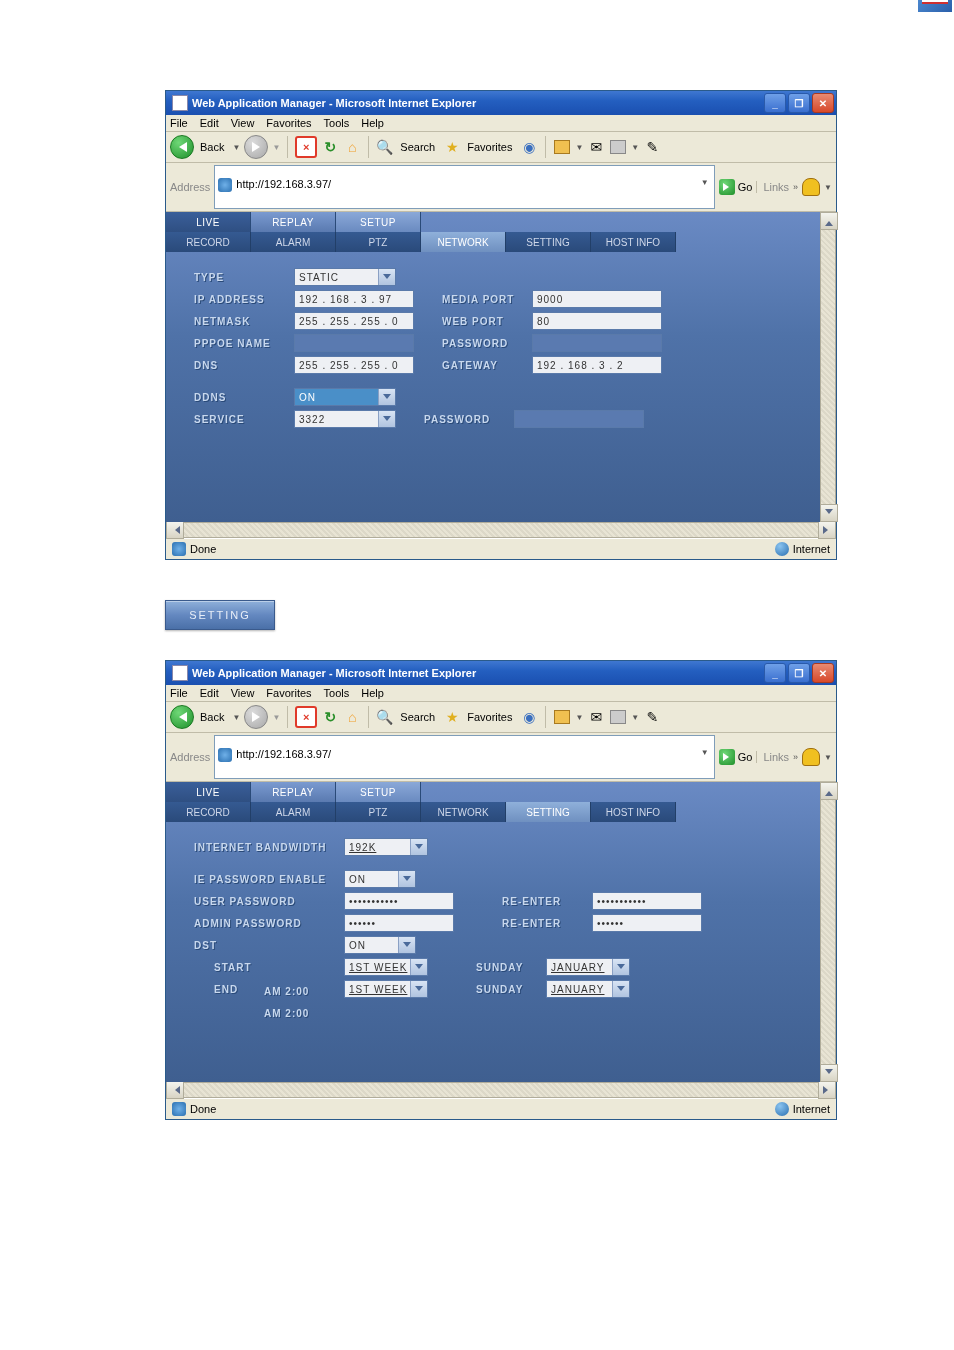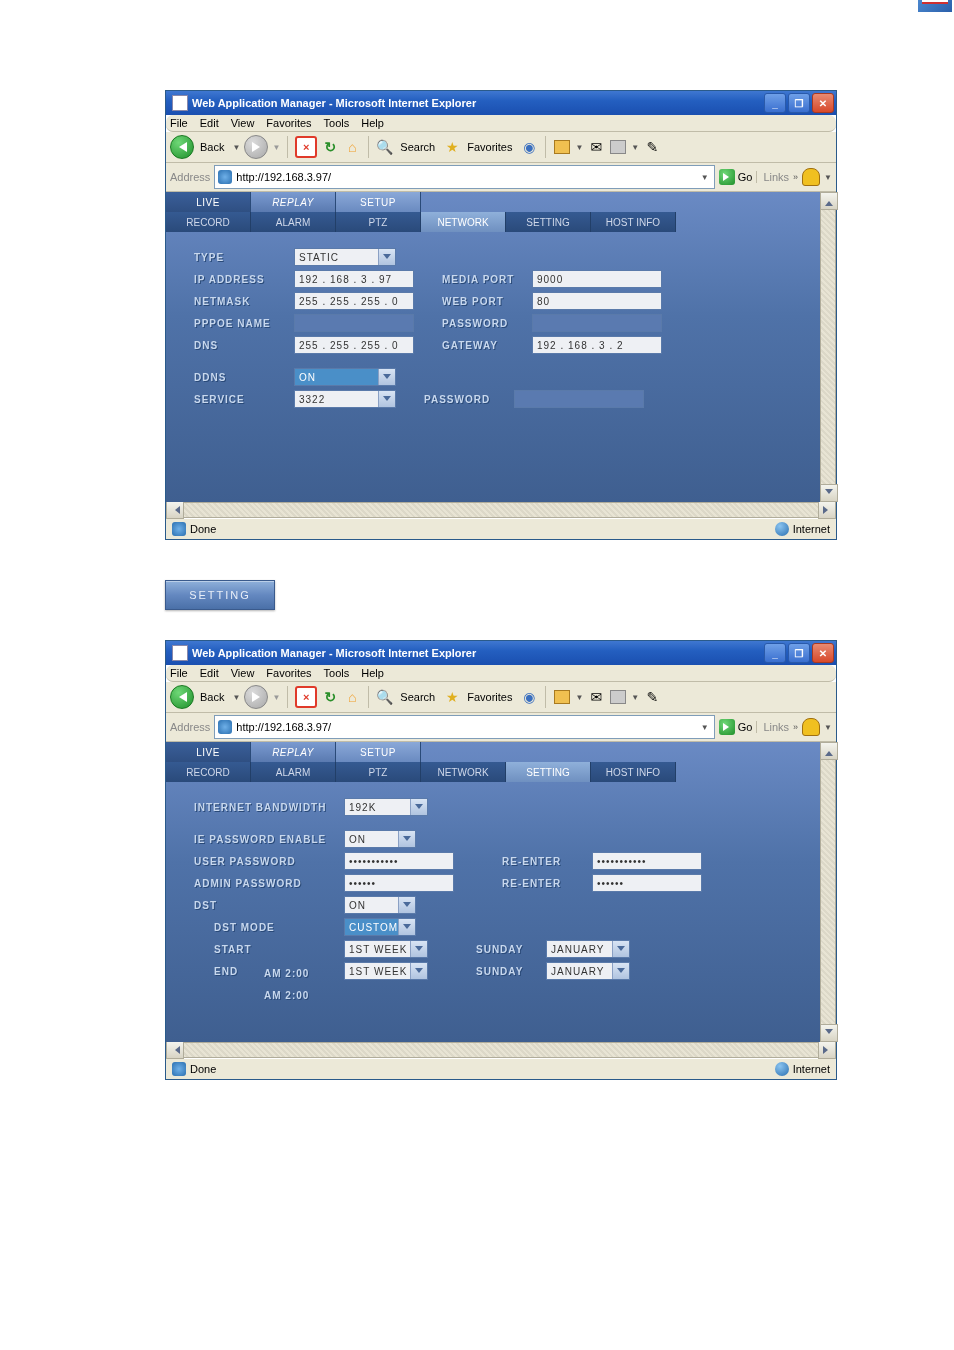--- a/index.html
+++ b/index.html
@@ -34,21 +34,21 @@
     border: 1px solid #2a5aaa;
     border-radius: 3px;
     display:flex;align-items:center;justify-content:center;
     color:#fff;font-weight:bold;font-size:10px;
   }
   .win-btn.close { background: linear-gradient(#e78a72,#d8492a); border-color:#a83a22;}
   .menubar {
     background:#ece9d8;
     border-bottom:1px solid #c0bca8;
     padding:2px 4px;
-    display:flex; gap:12px;border-radius:7px;
+    display:flex; gap:12px;
   }
   .menubar span { text-decoration: none; color:#000; }
   .toolbar {
     background:#ece9d8;
     border-bottom:1px solid #c0bca8;
     padding:3px 4px;
     display:flex; align-items:center; gap:4px;
     position:relative;
   }
   .tool-ico {
@@ -71,63 +71,63 @@
   .ico-folder{width:14px;height:12px;background:#f0c050;border:1px solid #a87a20;}
   .ico-print{width:14px;height:12px;background:#ccc;border:1px solid #888;}
   .ie-flag{width:34px;height:34px;background:linear-gradient(135deg,#5a9ae0,#2a5faa);display:flex;align-items:center;justify-content:center;position:absolute;right:2px;top:-22px;}
   .ie-flag::before{content:'';width:26px;height:18px;background:repeating-linear-gradient(0deg,#d03030 0 2px,#fff 2px 4px);}
   .addrbar{
     background:#ece9d8;border-bottom:1px solid #c0bca8;
     padding:2px 4px;display:flex;align-items:center;gap:4px;
   }
   .addrbar .albl{color:#888;}
   .addr-input{
-    flex:1;height:18px;border:1px solid #7f9db9;background:#fff;padding:2px 3px;
-    display:flex;align-items:center;
+    flex:1;height:18px;border:1px solid #7f9db9;background:#fff;padding:12px 3px;
+    display:flex;
   }
   .addr-input .eicon{width:14px;height:14px;background:radial-gradient(circle,#6fb0e8,#2a6fb0);border-radius:3px;margin-right:4px;}
   .go-btn{display:flex;align-items:center;gap:3px;color:#000;}
   .go-ico{width:16px;height:16px;background:radial-gradient(circle at 35% 30%,#6fd877,#1f8f2a);border-radius:3px;position:relative;}
   .go-ico::before{content:'';position:absolute;left:4px;top:4px;border:4px solid transparent;border-left:6px solid #fff;}
   .links{color:#888;border-left:1px solid #c0bca8;padding-left:6px;}
   .norton{width:16px;height:16px;background:#f0c020;border-radius:8px 8px 3px 3px;border:1px solid #a07010;}
 
   .content-area{
     height:310px;
     background:linear-gradient(#6a8ac4 0%, #4f72a8 40%, #3f5f90 100%);
     position:relative;overflow:hidden;
   }
   .tabrow1{display:flex;}
   .tabrow1 .tab{
     width:84px;height:20px;color:#fff;display:flex;align-items:center;justify-content:center;
     background:linear-gradient(#3a5f9a,#2f4f82);border-right:1px solid #2a4a78;font-size:10px;
     letter-spacing:0.5px;
   }
-  .tabrow1 .tab.light{background:linear-gradient(#7a9ad0,#5a7ab0);font-style:italic;}
+  .tabrow1 .tab.light{background:linear-gradient(#7a9ad0,#5a7ab0);}
   .tabrow1 .tab.lighter{background:linear-gradient(#8aa8d8,#6a8ac0);}
   .tabrow2{display:flex;}
   .tabrow2 .tab{
     width:84px;height:20px;color:#cfd8ea;display:flex;align-items:center;justify-content:center;
     background:linear-gradient(#355a92,#2a4a7a);border-right:1px solid #223f68;font-size:10px;
   }
   .tabrow2 .tab.sel{background:linear-gradient(#8fb0da,#6f90c0);color:#fff;}
 
   .setup-body{padding:14px 0 0 28px;color:#b8cfe8;font-size:11px;letter-spacing:1px;}
   .row{display:flex;align-items:center;height:22px;}
   .lbl{width:100px;color:#c8d8ee;font-size:10px;font-weight:bold;text-shadow:1px 1px 0 #2a4a78;}
   .lbl-w{width:150px;}
   .ip-field{
     width:110px;height:16px;background:#eef0f4;border:1px solid #5a7aaa;
     color:#333;font-size:10px;padding:0 4px;display:flex;align-items:center;
   }
   .sel-field{
     width:92px;height:16px;background:#eef0f4;border:1px solid #5a7aaa;
     color:#333;font-size:10px;padding:0 4px;display:flex;align-items:center;position:relative;
   }
-  .sel-field.small{width:74px;}
+  .sel-field.small{width:74px;text-decoration:underline;}
   .sel-field.tiny{width:62px;}
   .dd{width:16px;height:16px;background:linear-gradient(#d8e4f4,#b0c4e0);border-left:1px solid #8aa0c4;position:absolute;right:0;top:0;display:flex;align-items:center;justify-content:center;}
   .dd::before{content:'';border:4px solid transparent;border-top:5px solid #4a6a9a;margin-top:3px;}
   .mid-lbl{width:90px;margin-left:28px;color:#c8d8ee;font-size:10px;font-weight:bold;text-shadow:1px 1px 0 #2a4a78;}
   .text-field{
     width:120px;height:16px;background:#eef0f4;border:1px solid #5a7aaa;
     color:#333;font-size:10px;padding:0 4px;display:flex;align-items:center;
   }
   .wide-field{width:280px;}
   .pw-field{width:100px;}
@@ -440,28 +440,20 @@
         <div class="row">
           <div class="lbl" style="width:50px;">DST</div>
           <div style="width:100px"></div>
           <div class="sel-field tiny">
                 <span>ON</span>
                 <span class="dd"></span>
               </div>
         </div>
         <div class="row">
           <div style="width:20px"></div>
-          <div class="lbl" style="width:130px;">DST MODE</div>
-          <div class="sel-field tiny" style="background:#4a8fc8;color:#fff;">
-                <span>CUSTOM</span>
-                <span class="dd"></span>
-              </div>
-        </div>
-        <div class="row">
-          <div style="width:20px"></div>
           <div class="time-lbl">START</div>
           <div class="time-val">AM 2:00</div>
           <div style="width:26px"></div>
           <div class="sel-field small">
                 <span>1ST WEEK</span>
                 <span class="dd"></span>
               </div>
           <div class="mid-lbl" style="width:70px;margin-left:48px;">SUNDAY</div>
           <div class="sel-field small">
                 <span>JANUARY</span>

